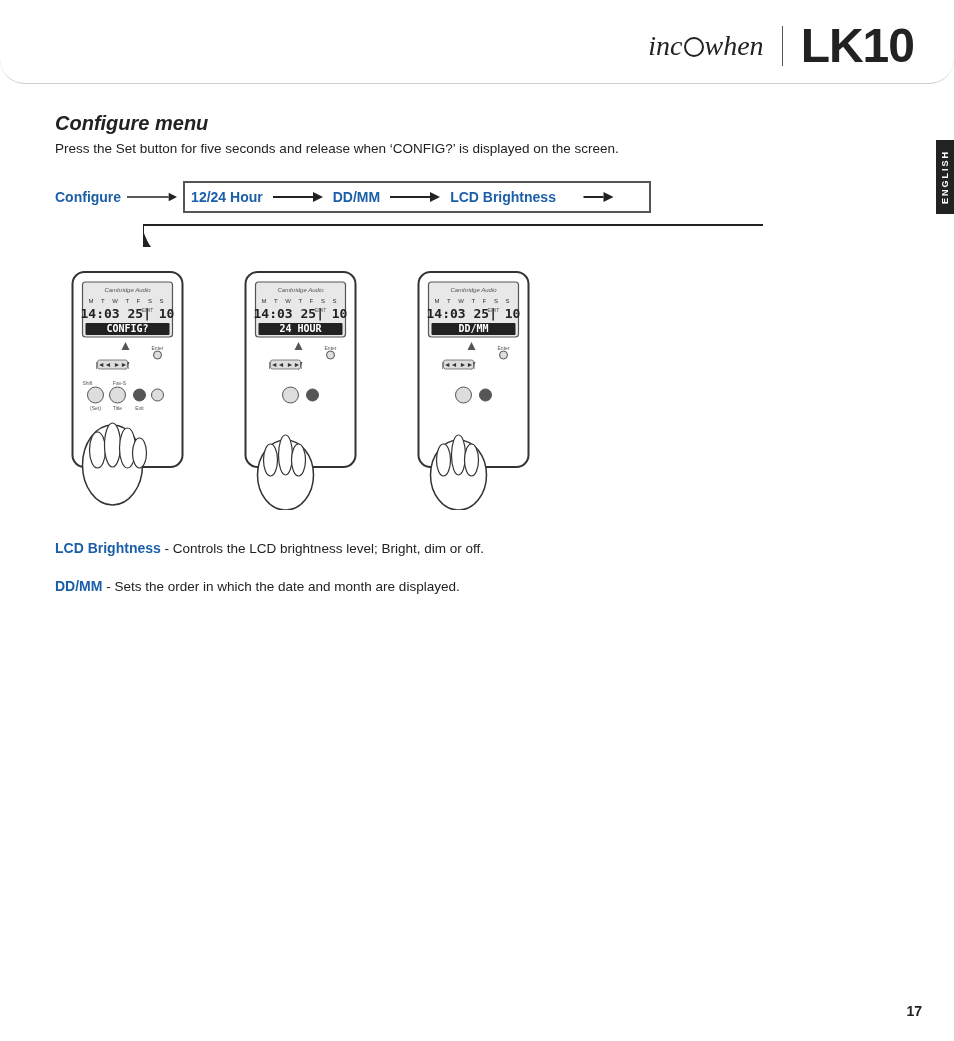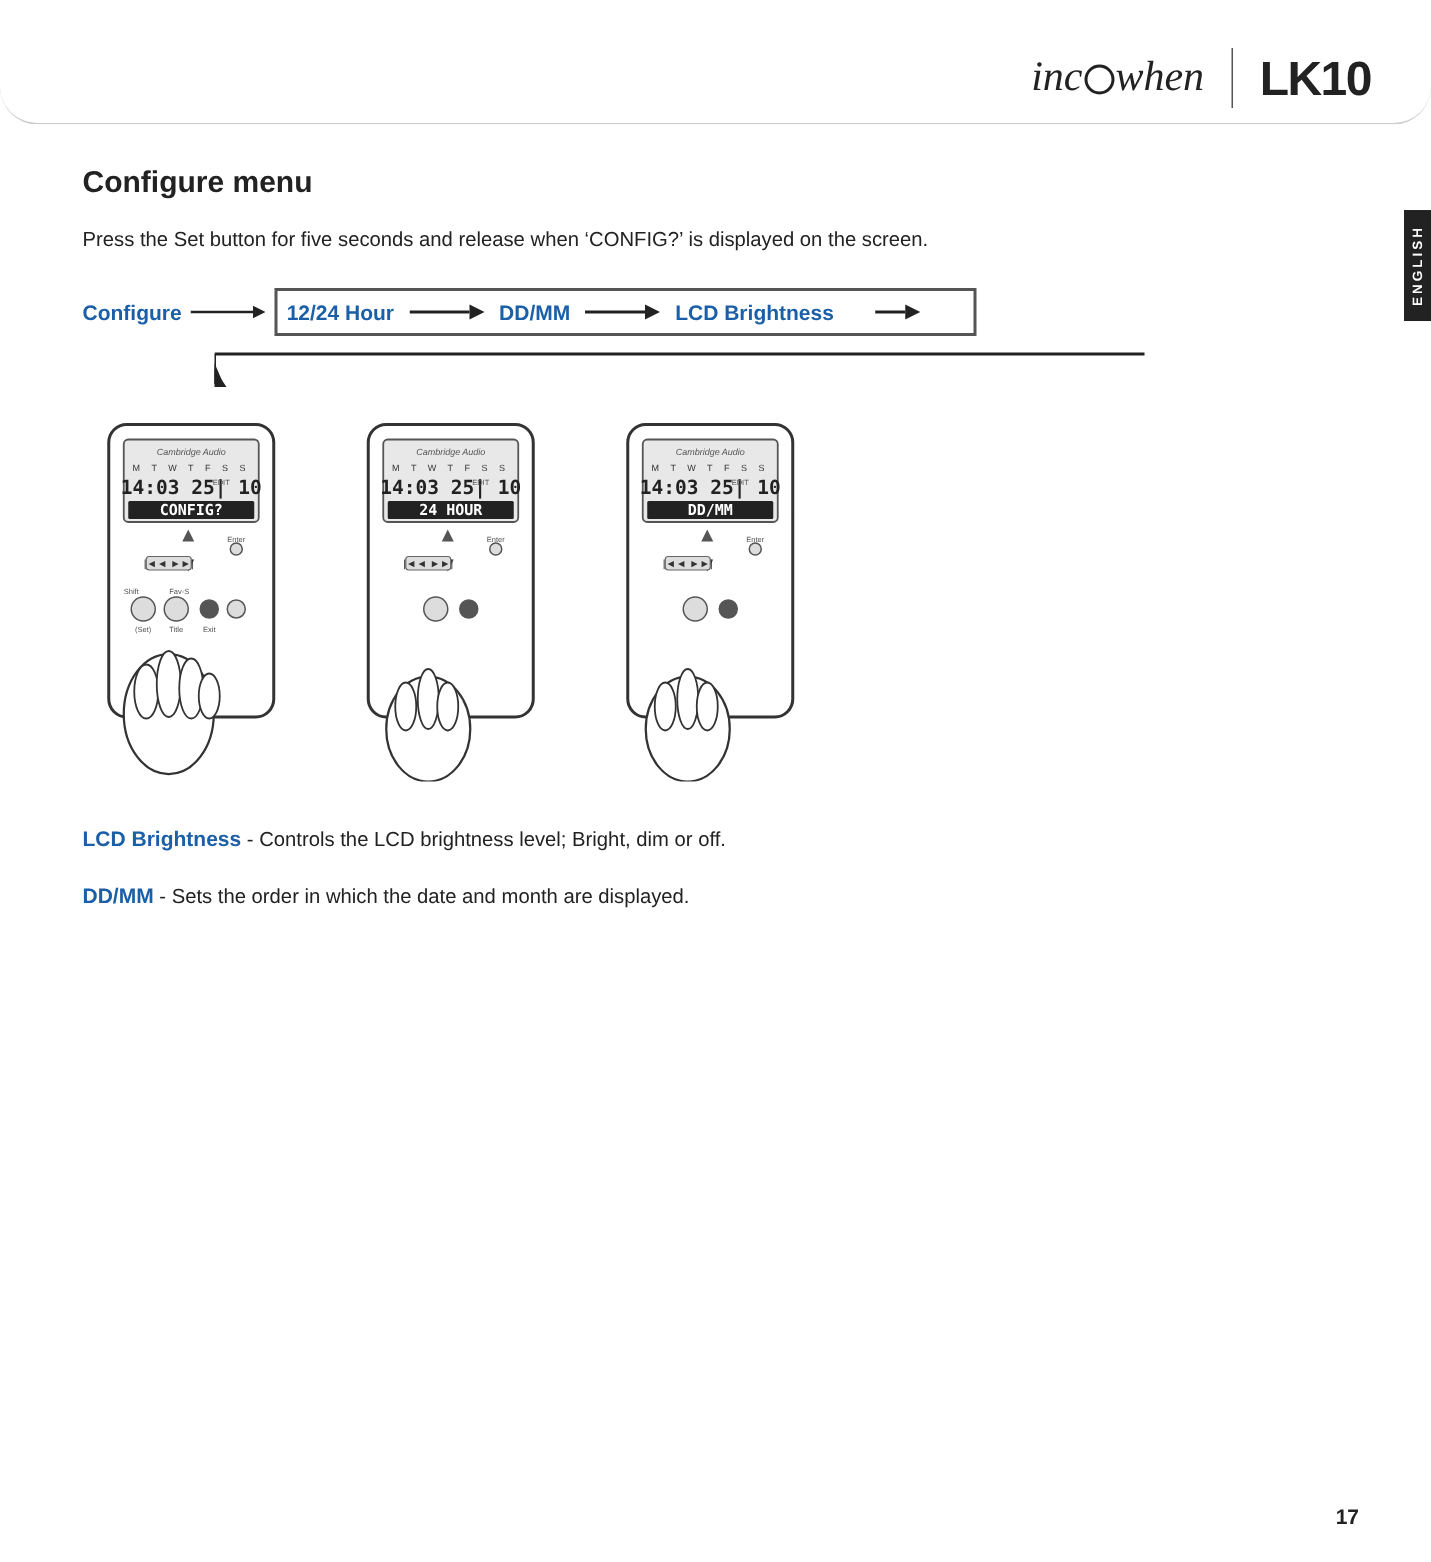--- a/index.html
+++ b/index.html
@@ -12,33 +12,33 @@
       color: #222;
       position: relative;
       overflow: hidden;
     }
 
     
     .header {
       display: flex;
       align-items: center;
       justify-content: flex-end;
-      padding: 32px 40px 0 40px;
+      padding: 18px 40px 0 40px;
       border-bottom: 1px solid #ccc;
       padding-bottom: 10px;
       border-radius: 25px;
     }
     .divider-vert {
       width: 1px;
       height: 40px;
       background: #555;
       margin: 0 18px;
     }
     .brand-lk10 {
-      font-size: 32px;
+      font-size: 48px;
       font-weight: bold;
       color: #222;
       letter-spacing: -1px;
     }
 
     
     .english-tab {
       position: absolute;
       right: 0;
       top: 140px;
@@ -55,21 +55,22 @@
     }
 
     
     .main {
       padding: 28px 55px 20px 55px;
     }
 
     .section-title {
       font-size: 20px;
       font-weight: bold;
-      margin-bottom: 16px;
+      margin-bottom: 4px;
+      font-style: italic;
     }
     .section-desc {
       font-size: 13.5px;
       line-height: 1.5;
       text-align: justify;
       max-width: 820px;
     }
 
     
     .flow-diagram {
@@ -154,21 +155,21 @@
       font-size: 14px;
     }
     .feature-term.blue {
       color: #1a5fa8;
     }
 
     
     .page-number {
       position: absolute;
       bottom: 22px;
-      right: 48px;
+      right: 32px;
       font-size: 14px;
       font-weight: bold;
       color: #222;
     }
 
     
     .logo-text {
       font-family: Georgia, 'Times New Roman', serif;
       font-style: italic;
       font-size: 28px;

